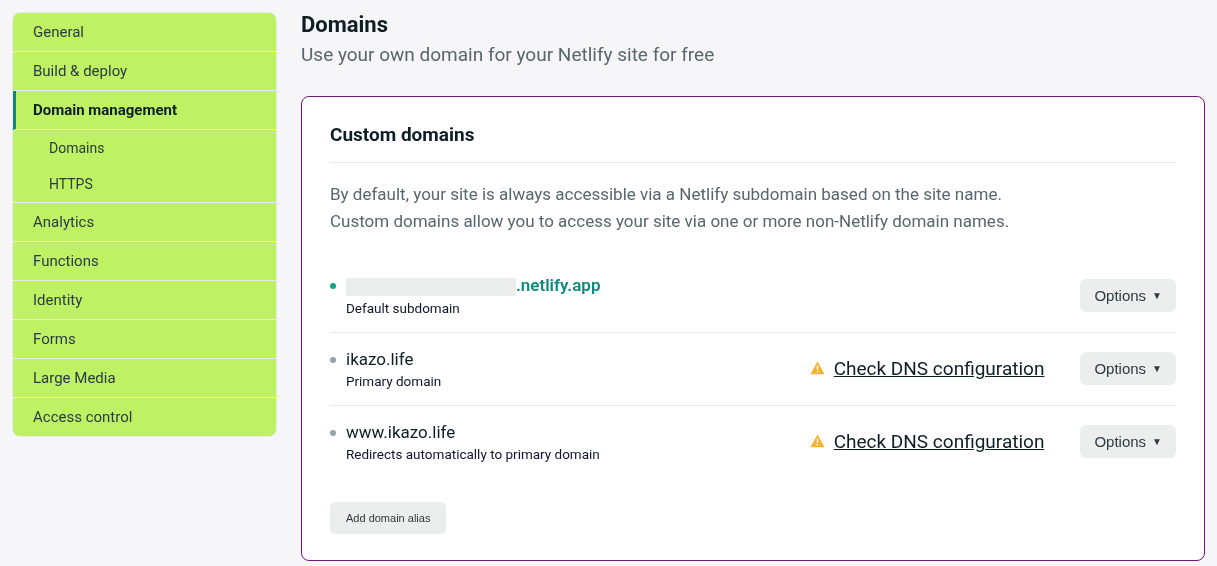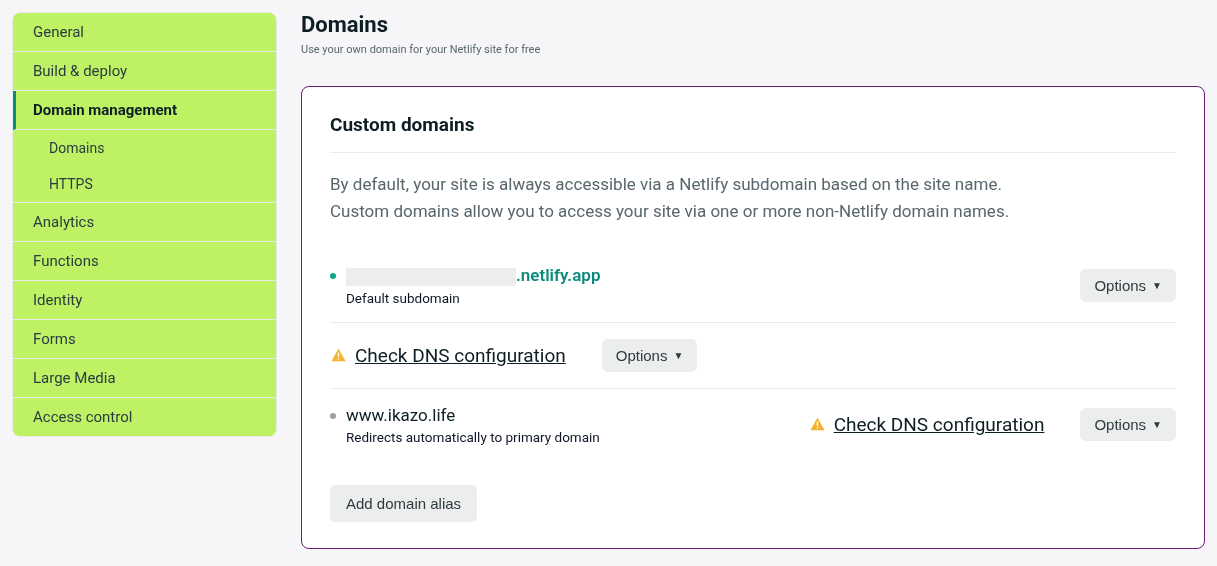--- a/index.html
+++ b/index.html
@@ -54,21 +54,21 @@
       flex: 1;
       max-width: 910px;
     }
     .page-title {
       font-size: 22px;
       font-weight: 700;
       color: #0e1e25;
       margin-bottom: 6px;
     }
     .page-subtitle {
-      font-size: 11px;
+      font-size: 19px;
       color: #58666d;
       margin-bottom: 30px;
     }
     .card {
       background: #fff;
       border: 1px solid #701a75;
       border-radius: 8px;
       padding: 26px 28px;
     }
     .card-title {
@@ -163,21 +163,21 @@
       gap: 6px;
     }
     .chev {
       font-size: 10px;
     }
     .add-btn {
       background: #eceded;
       border: none;
       border-radius: 5px;
       padding: 10px 16px;
-      font-size: 15px;
+      font-size: 11px;
       color: #2d3b41;
       font-weight: 500;
       cursor: pointer;
       margin-top: 24px;
     }
     .row-right {
       display: flex;
       align-items: center;
       gap: 18px;
     }
@@ -226,20 +226,27 @@
       <div class="row-right">
         <button class="options-btn">
           <span>Options</span>
           <span class="chev">▼</span>
         </button>
       </div>
     </div>
 
     
     <div class="domain-row">
+      <div class="domain-left">
+        <span class="bullet gray"></span>
+        <div>
+          <div class="domain-name">ikazo.life</div>
+          <div class="domain-sub">Primary domain</div>
+        </div>
+      </div>
       <div class="row-right">
         <div class="domain-mid">
           <span class="warn-icon">
             <svg viewBox="0 0 24 24">
                 <path fill="#f4b333" d="M12 2 L22 20 H2 Z"></path>
                 <rect x="11" y="8" width="2" height="6" fill="#fff"></rect>
                 <rect x="11" y="15.5" width="2" height="2" fill="#fff"></rect>
               </svg>
           </span>
           <a class="check-link">Check DNS configuration</a>

